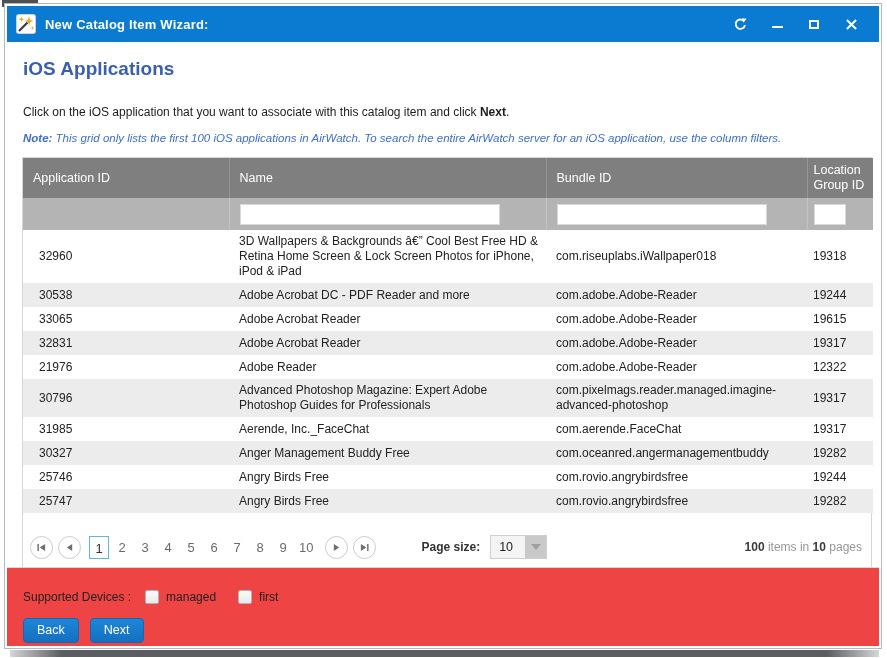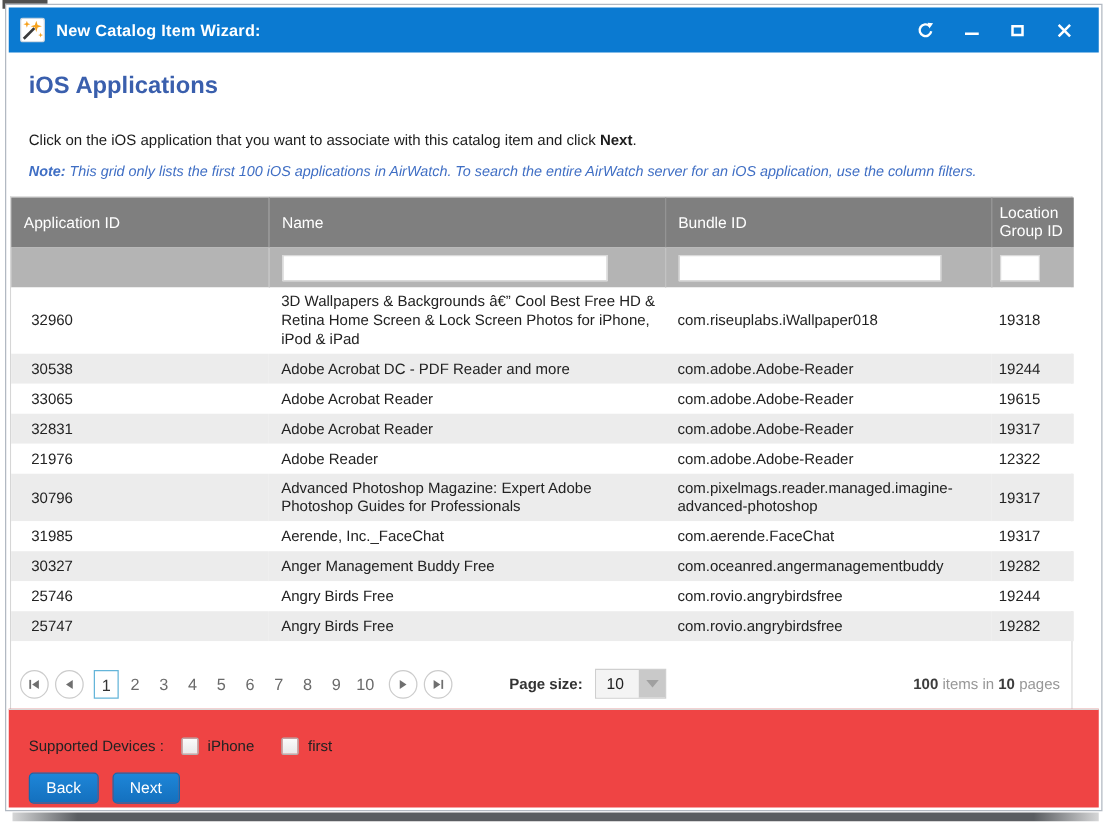--- a/index.html
+++ b/index.html
@@ -26,21 +26,21 @@
   .max-glyph { width:10px; height:9px; border:2px solid #fff; }
 
   
   .heading { position:absolute; left:18px; top:54px; font-size:19px; font-weight:bold; color:#3a5fad; }
   .instruction { position:absolute; left:18px; top:101px; font-size:12px; color:#1c1c1c; }
   .instruction b { font-weight:bold; }
   .note { position:absolute; left:18px; top:128px; font-size:11.5px; font-style:italic; color:#3f6ec4; }
   .note b { font-weight:bold; }
 
   
-  .grid { position:absolute; left:3px; top:153px; width:850px;
+  .grid { position:absolute; left:17px; top:153px; width:850px;
     border:1px solid #d6d6d6; border-bottom:none; background:#fff; }
   table { border-collapse:collapse; width:100%; table-layout:fixed; font-size:12px; color:#222; }
   thead th { background:#7f7f7f; color:#fff; font-weight:normal; text-align:left;
     height:40px; vertical-align:middle; padding:2px 6px 2px 10px; font-size:12.5px;
     border-right:1px solid #949494; line-height:15px; }
   thead th:last-child { border-right:none; padding-left:6px; }
   tr.filter-row td { background:#b4b4b4; height:32px; border-right:1px solid #c3c3c3;
     padding:0 10px; vertical-align:middle; }
   tr.filter-row td:last-child { border-right:none; padding:0 6px; }
   .filter-input { height:21px; border:1px solid #d9d9d9; background:#fff; outline:none;
@@ -260,21 +260,21 @@
         </div>
       </div>
       <div class="summary"><b>100</b><span> items in </span><b>10</b><span> pages</span></div>
     </div>
   </div>
 
   <div class="footer">
     <div class="supported">
       <span>Supported Devices :</span>
       <span class="checkbox first"></span>
-      <span>iPhone</span>
+      <span>managed</span>
       <span class="checkbox"></span>
       <span>first</span>
     </div>
     <div class="buttons">
       <button class="btn">Back</button>
       <button class="btn">Next</button>
     </div>
   </div>
 
 </div>

